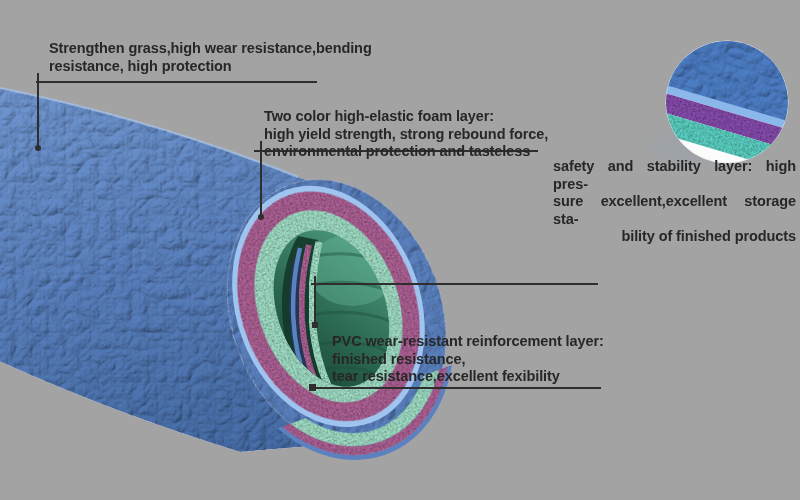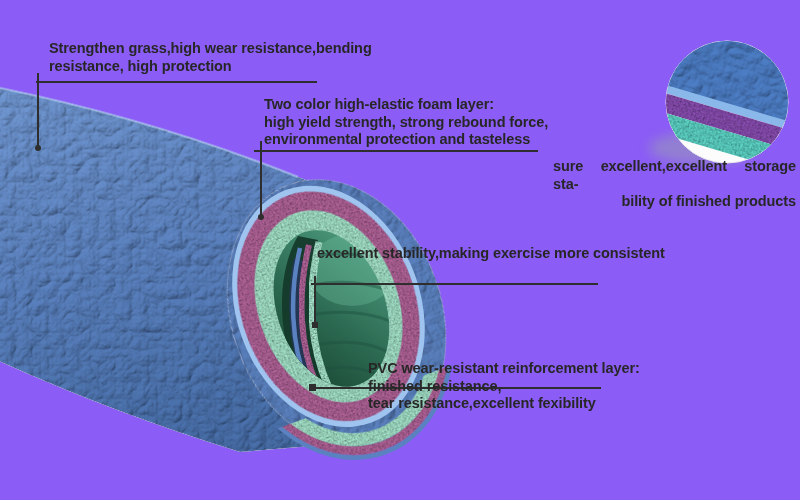--- a/index.html
+++ b/index.html
@@ -1,32 +1,32 @@
 <!DOCTYPE html>
 <html><head>
 <meta charset="utf-8">
 <style>
   html,body{margin:0;padding:0;background:#ffffff;}
   .stage{
-    position:relative;width:800px;height:500px;overflow:hidden;background:#8b5cf6;
+    position:relative;width:800px;height:500px;overflow:hidden;background:#a3a3a3;
     font-family:"Liberation Sans","DejaVu Sans",sans-serif;
   }
   .stage svg{position:absolute;left:0;top:0;}
   .ann{
     position:absolute;color:#272727;font-weight:600;font-size:14.5px;
     line-height:17.5px;letter-spacing:-0.1px;
   }
   .ann .ln{white-space:nowrap;}
   .ann-surface{left:49px;top:39px;line-height:18px;}
-  .ann-foam{left:264px;top:96px;}
+  .ann-foam{left:264px;top:108px;}
   .ann-glass{left:553px;top:158px;width:243px;}
   .ann-glass .ln{white-space:normal;text-align:justify;text-align-last:justify;}
   .ann-glass .ln:last-child{text-align-last:right;}
   .ann-physical{left:317px;top:245px;}
-  .ann-pvc{left:368px;top:333px;margin-top:27px;}
+  .ann-pvc{left:332px;top:333px;}
 </style>
 </head>
 <body>
 
 <div class="stage">
 
   <svg width="800" height="500" viewBox="0 0 800 500">
     <defs>
       <linearGradient id="bodyGrad" x1="0" y1="0" x2="0.25" y2="1">
         <stop offset="0" stop-color="#7299d4"></stop>
@@ -161,26 +161,26 @@
     <div class="ln">resistance, high protection</div>
   </div>
 
   <div class="ann ann-foam">
     <div class="ln">Two color high-elastic foam layer:</div>
     <div class="ln">high yield strength, strong rebound force,</div>
     <div class="ln">environmental protection and tasteless</div>
   </div>
 
   <div class="ann ann-glass">
+    <div class="ln">safety and stability layer: high pres-</div>
     <div class="ln">sure excellent,excellent storage sta-</div>
     <div class="ln">bility of finished products</div>
   </div>
 
   <div class="ann ann-physical">
-    <div class="ln">excellent stability,making exercise more consistent</div>
   </div>
 
   <div class="ann ann-pvc">
     <div class="ln">PVC wear-resistant reinforcement layer:</div>
     <div class="ln">finished resistance,</div>
     <div class="ln">tear resistance,excellent fexibility</div>
   </div>
 
 </div>
 

